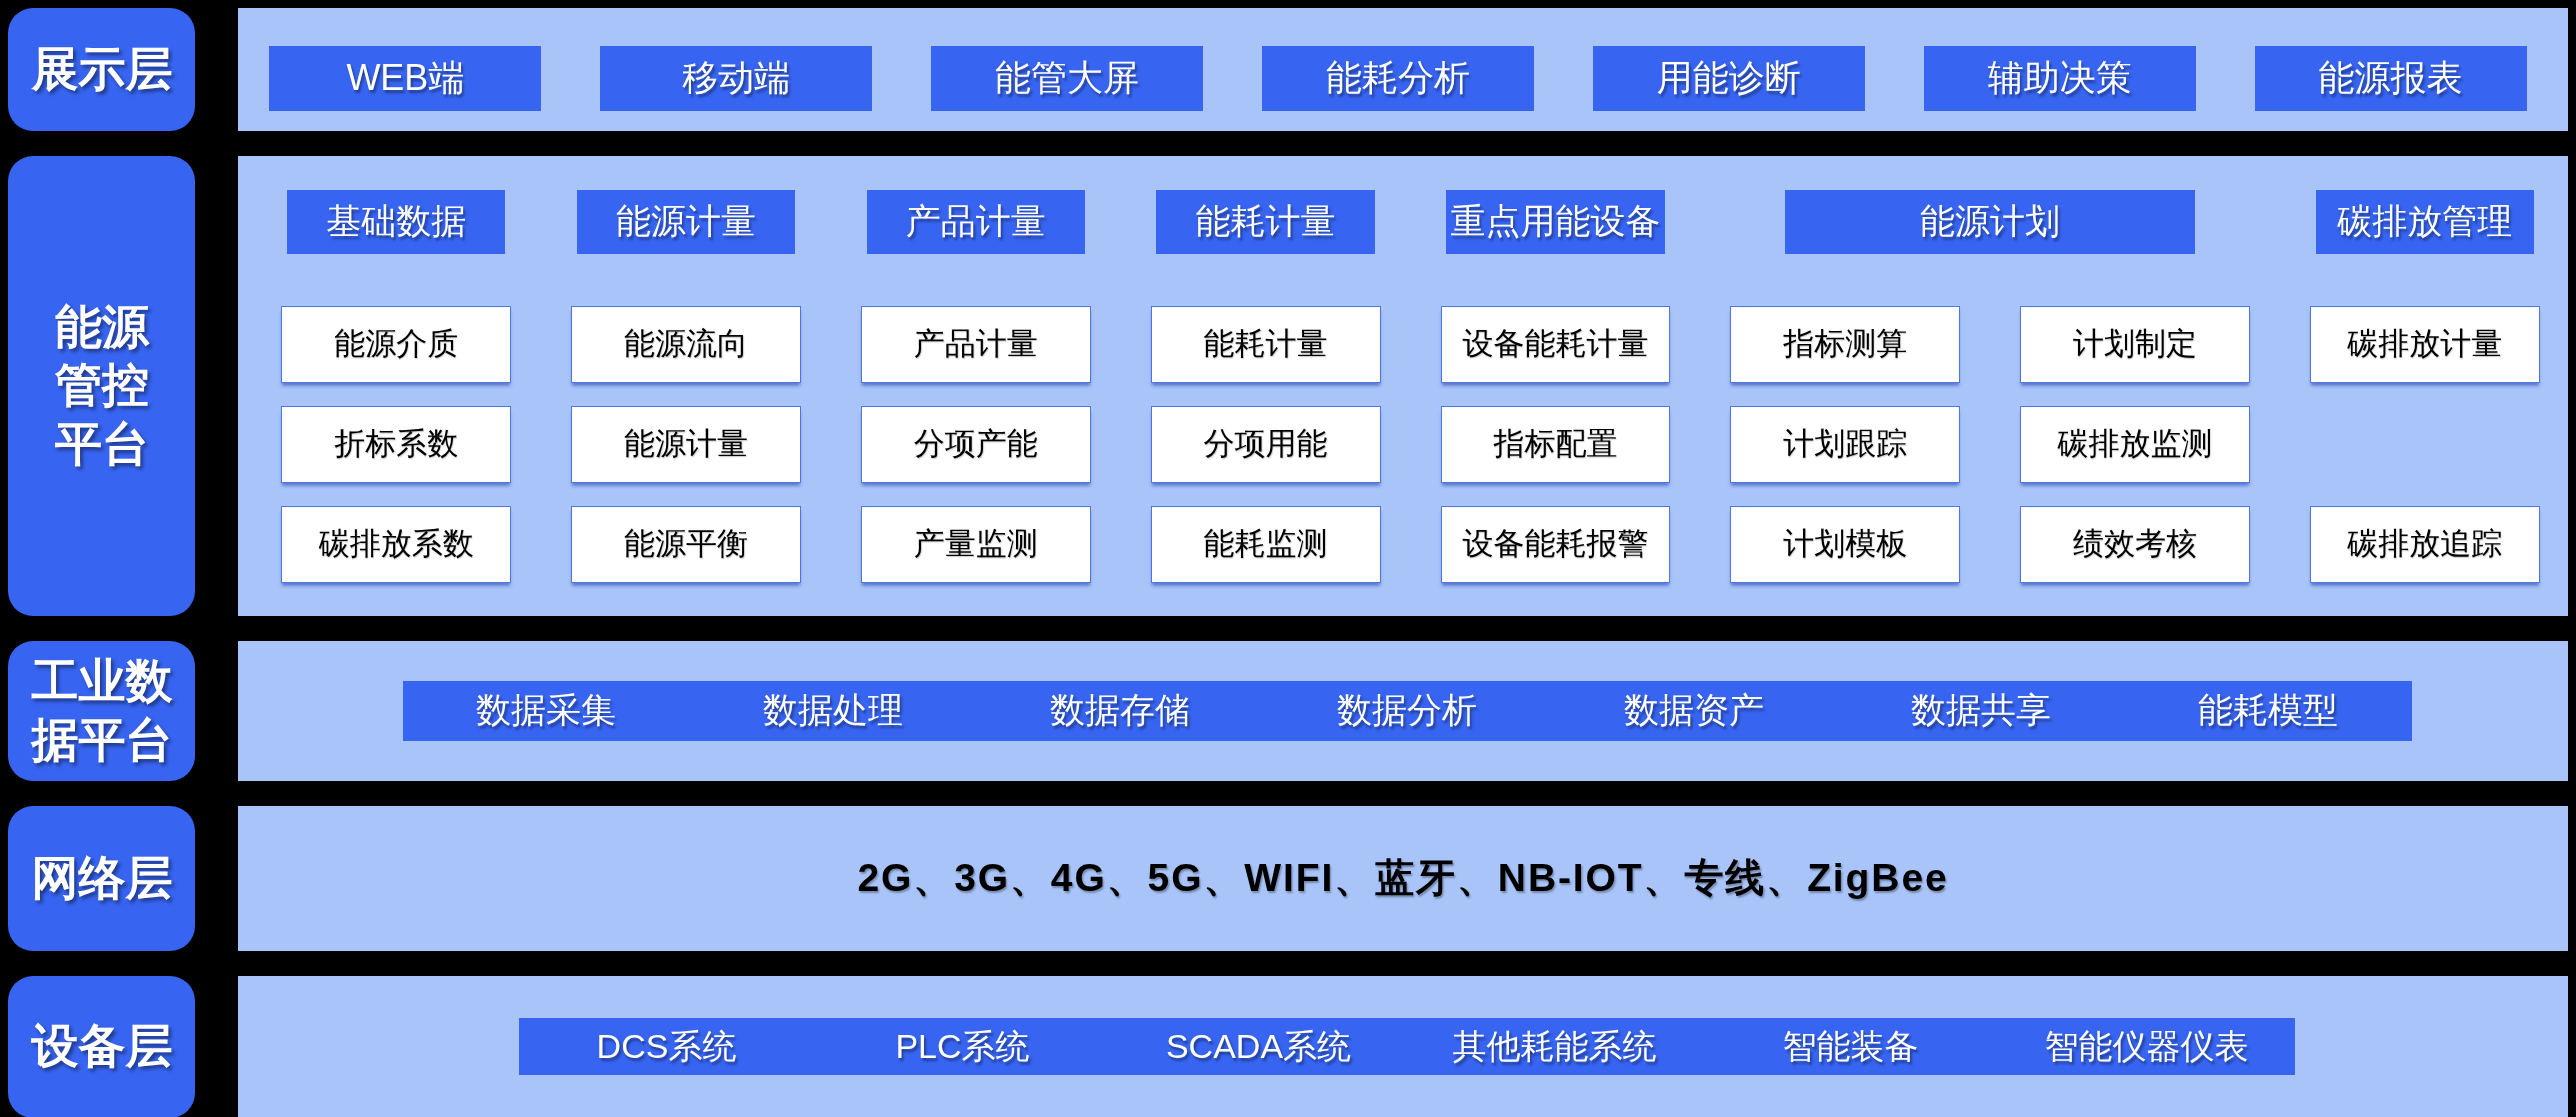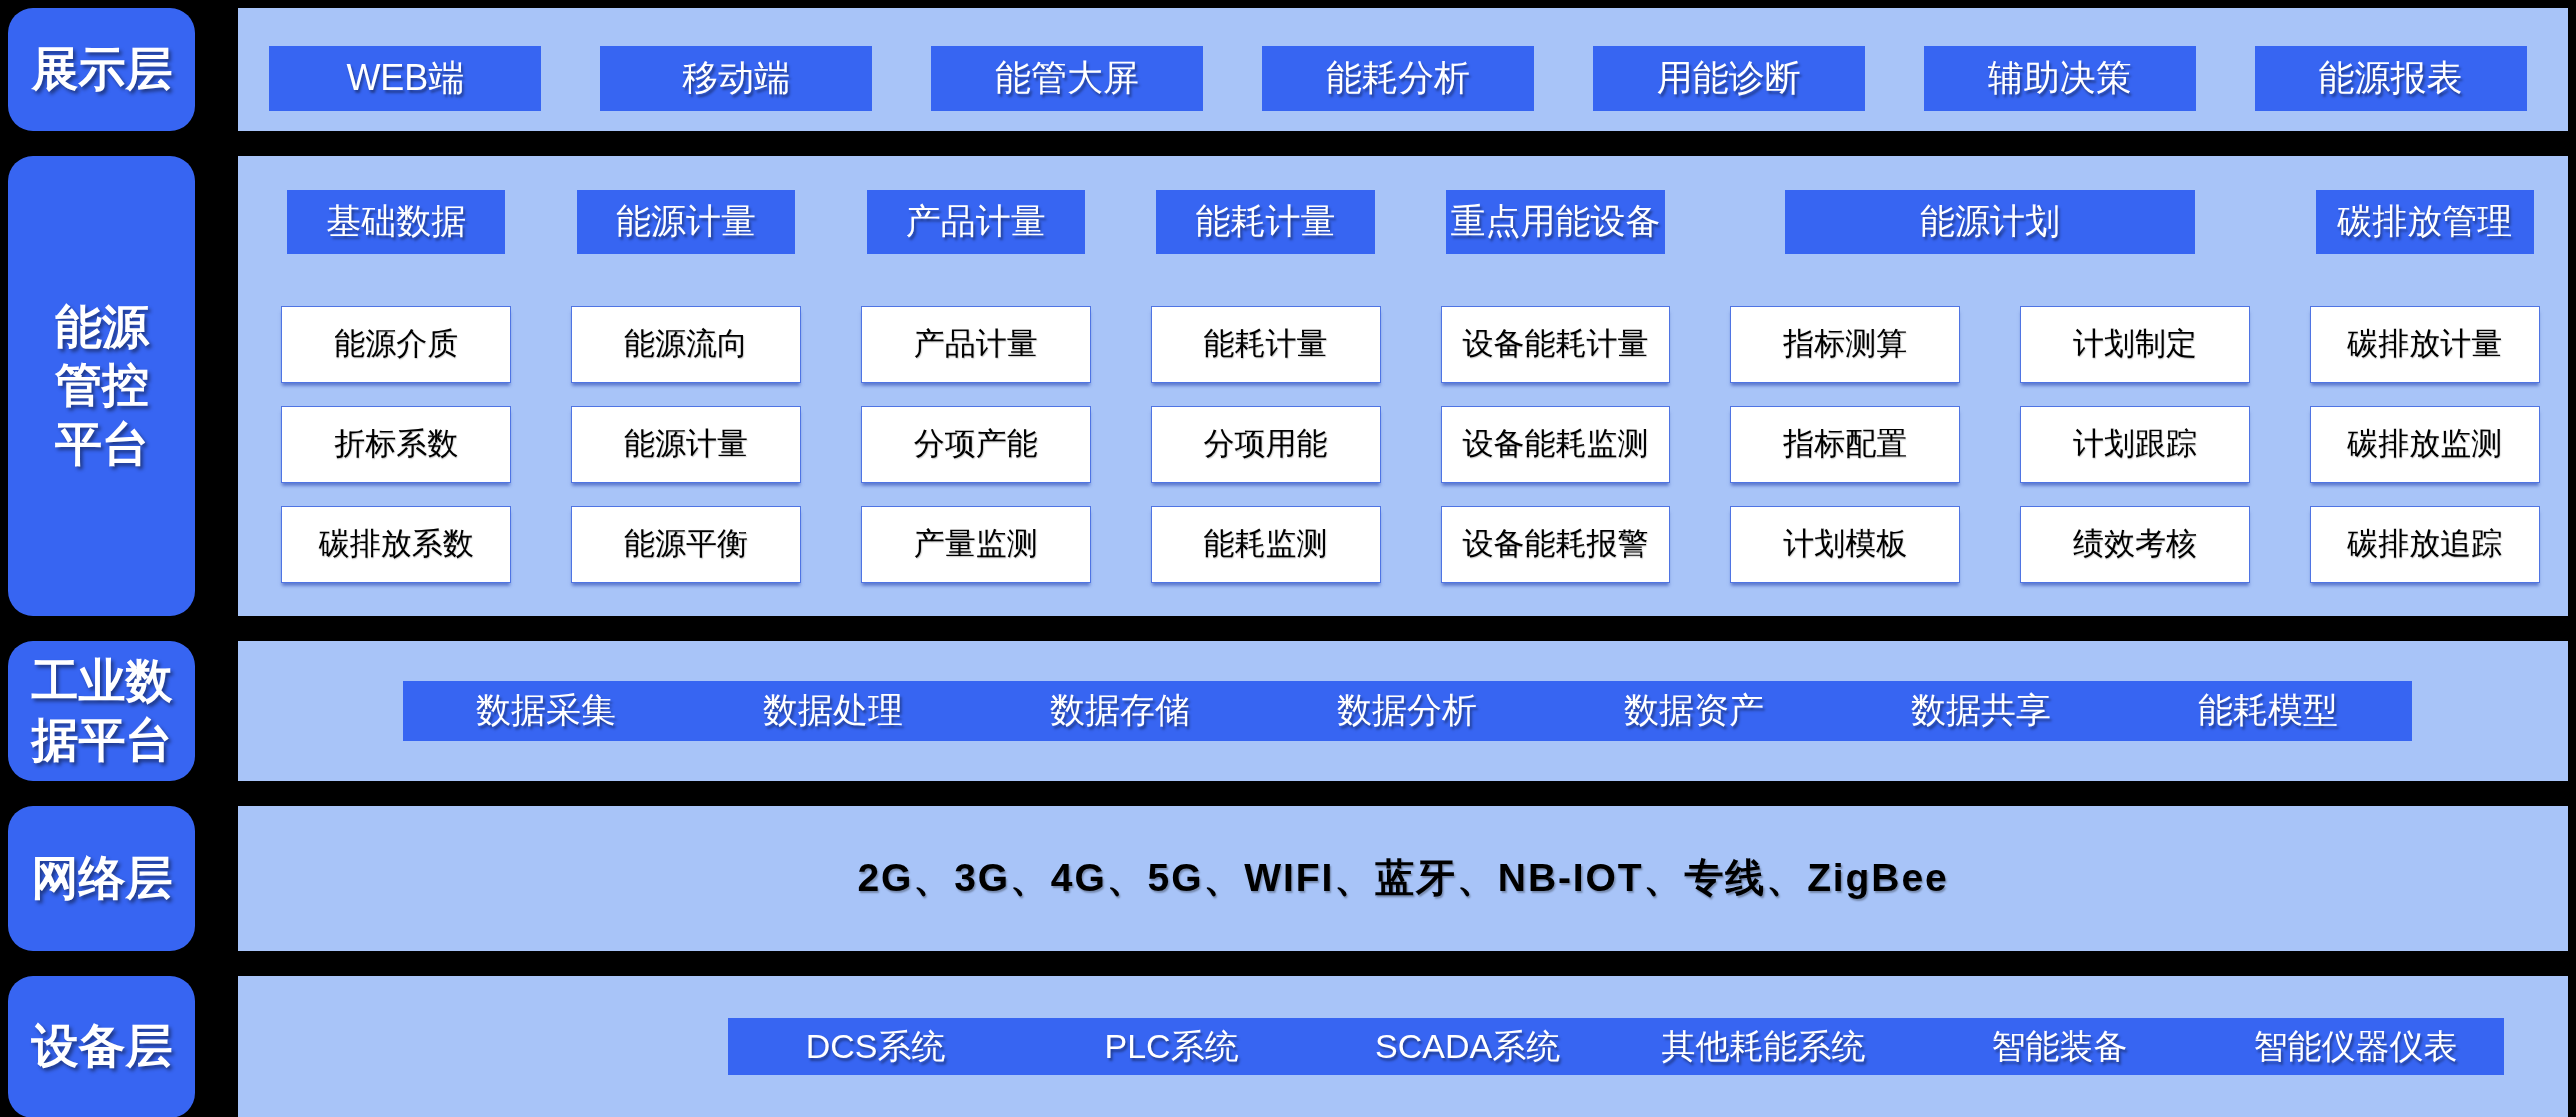--- a/index.html
+++ b/index.html
@@ -91,21 +91,21 @@
     color:#000;
     font-size:39px;
     font-weight:bold;
     letter-spacing:1.9px;
     text-shadow:1.3px 1.9px 1.9px rgba(0,0,0,0.3);
     white-space:nowrap;
   }
 
   
   .band-device{height:142px;}
-  .band-device .panel{display:flex;align-items:center;justify-content:flex-end;padding:0 64px 0 71px;}
+  .band-device .panel{display:flex;align-items:center;justify-content:center;padding:0 64px 0 71px;}
   .band-device .chip{width:296px;height:57px;font-size:34px;}
 </style>
 </head>
 <body>
 
 <div class="stage">
 
   <section class="band first band-presentation">
     <div class="layer-label">
       <span class="nowrap">展示层</span>
@@ -143,21 +143,20 @@
         <div class="module-box">设备能耗计量</div>
         <div class="module-box">指标测算</div>
         <div class="module-box">计划制定</div>
         <div class="module-box">碳排放计量</div>
       </div>
       <div class="egrid box-grid">
         <div class="module-box">折标系数</div>
         <div class="module-box">能源计量</div>
         <div class="module-box">分项产能</div>
         <div class="module-box">分项用能</div>
-        <div class="module-box">设备能耗监测</div>
         <div class="module-box">指标配置</div>
         <div class="module-box">计划跟踪</div>
         <div class="module-box">碳排放监测</div>
       </div>
       <div class="egrid box-grid last">
         <div class="module-box">碳排放系数</div>
         <div class="module-box">能源平衡</div>
         <div class="module-box">产量监测</div>
         <div class="module-box">能耗监测</div>
         <div class="module-box">设备能耗报警</div>

